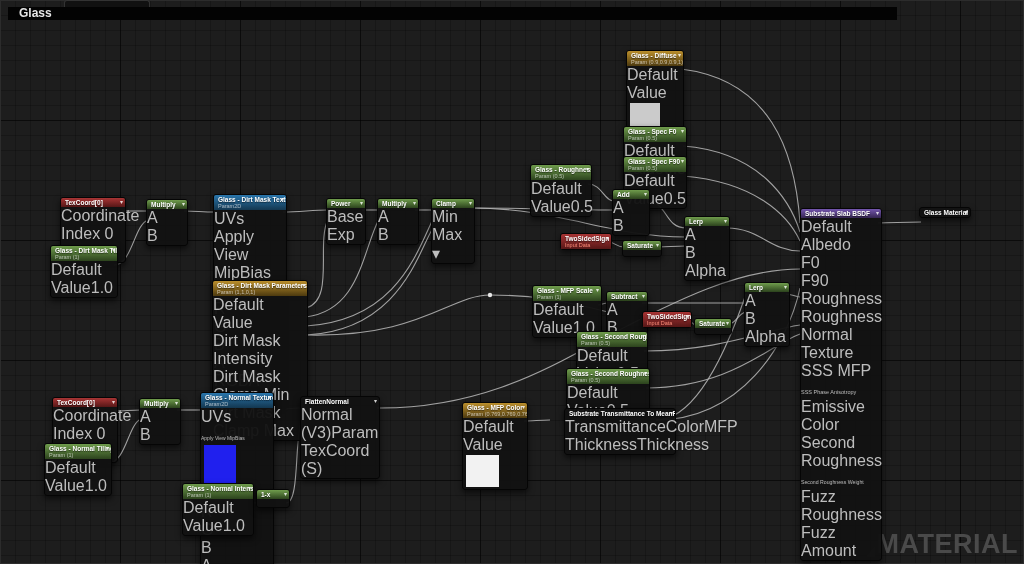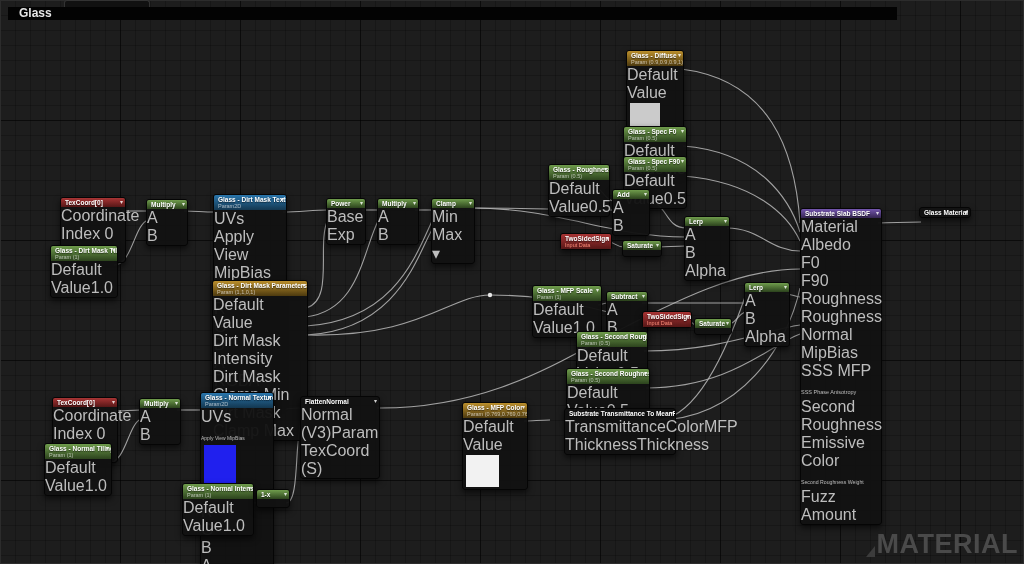--- a/index.html
+++ b/index.html
@@ -241,21 +241,21 @@
 
 <div class="node" style="left:623px;top:156px;width:62px">
   <div class="hdr h-green">
     <span class="t">Glass - Spec F90</span>
     <span class="sub">Param (0.5)</span>
     <span class="chev">▾</span>
   </div>
   <div class="row"><span class="lbl">Default Value</span><span class="vb">0.5</span><span class="pin out"></span></div>
 </div>
 
-<div class="node" style="left:548px;top:164px;width:60px">
+<div class="node" style="left:530px;top:164px;width:60px">
   <div class="hdr h-green">
     <span class="t">Glass - Roughness</span>
     <span class="sub">Param (0.5)</span>
     <span class="chev">▾</span>
   </div>
   <div class="row"><span class="lbl">Default Value</span><span class="vb">0.5</span><span class="pin out"></span></div>
 </div>
 
 <div class="node" style="left:612px;top:189px;width:36px">
   <div class="hdr h-green">
@@ -460,32 +460,33 @@
   </div>
   <div class="row"><span class="pin in"></span><span class="lbl">TransmittanceColor</span><span class="lbl" style="margin-left:auto">MFP</span><span class="pin out" style="margin-left:0"></span></div>
   <div class="row"><span class="pin in hollow"></span><span class="lbl">Thickness</span><span class="lbl" style="margin-left:auto">Thickness</span><span class="pin out hollow" style="margin-left:0"></span></div>
 </div>
 
 <div class="node" style="left:800px;top:208px;width:80px">
   <div class="hdr h-purple">
     <span class="t">Substrate Slab BSDF</span>
     <span class="chev">▾</span>
   </div>
-  <div class="row brow"><span class="pin in"></span><span class="lbl">Material Albedo</span><span class="pin out"></span></div>
+  <div class="row brow"><span class="pin in"></span><span class="lbl">Default Albedo</span><span class="pin out"></span></div>
   <div class="row brow"><span class="pin in"></span><span class="lbl">F0</span></div>
   <div class="row brow"><span class="pin in"></span><span class="lbl">F90</span></div>
   <div class="row brow"><span class="pin in"></span><span class="lbl">Roughness</span></div>
   <div class="row brow"><span class="pin in hollow"></span><span class="lbl">Roughness</span></div>
   <div class="row brow"><span class="pin in"></span><span class="lbl">Normal</span></div>
-  <div class="row brow"><span class="pin in hollow"></span><span class="lbl">MipBias</span></div>
+  <div class="row brow"><span class="pin in hollow"></span><span class="lbl">Texture</span></div>
   <div class="row brow"><span class="pin in"></span><span class="lbl">SSS MFP</span></div>
   <div class="row brow"><span class="pin in hollow"></span><span class="lbl" style="font-size:5.5px">SSS Phase Anisotropy</span></div>
+  <div class="row brow"><span class="pin in hollow"></span><span class="lbl">Emissive Color</span></div>
   <div class="row brow"><span class="pin in"></span><span class="lbl">Second Roughness</span></div>
-  <div class="row brow"><span class="pin in hollow"></span><span class="lbl">Emissive Color</span></div>
   <div class="row brow"><span class="pin in"></span><span class="lbl" style="font-size:5.2px">Second Roughness Weight</span></div>
+  <div class="row brow"><span class="pin in hollow"></span><span class="lbl">Fuzz Roughness</span></div>
   <div class="row brow"><span class="pin in hollow"></span><span class="lbl">Fuzz Amount</span></div>
 
 </div>
 
 <div class="node" style="left:919px;top:207px;width:50px">
   <div class="hdr h-teal">
     <span class="t">Glass Material</span>
     <span class="chev">▾</span>
   </div>
   <div class="row"><span class="pin in"></span><span class="pin out hollow"></span></div>

